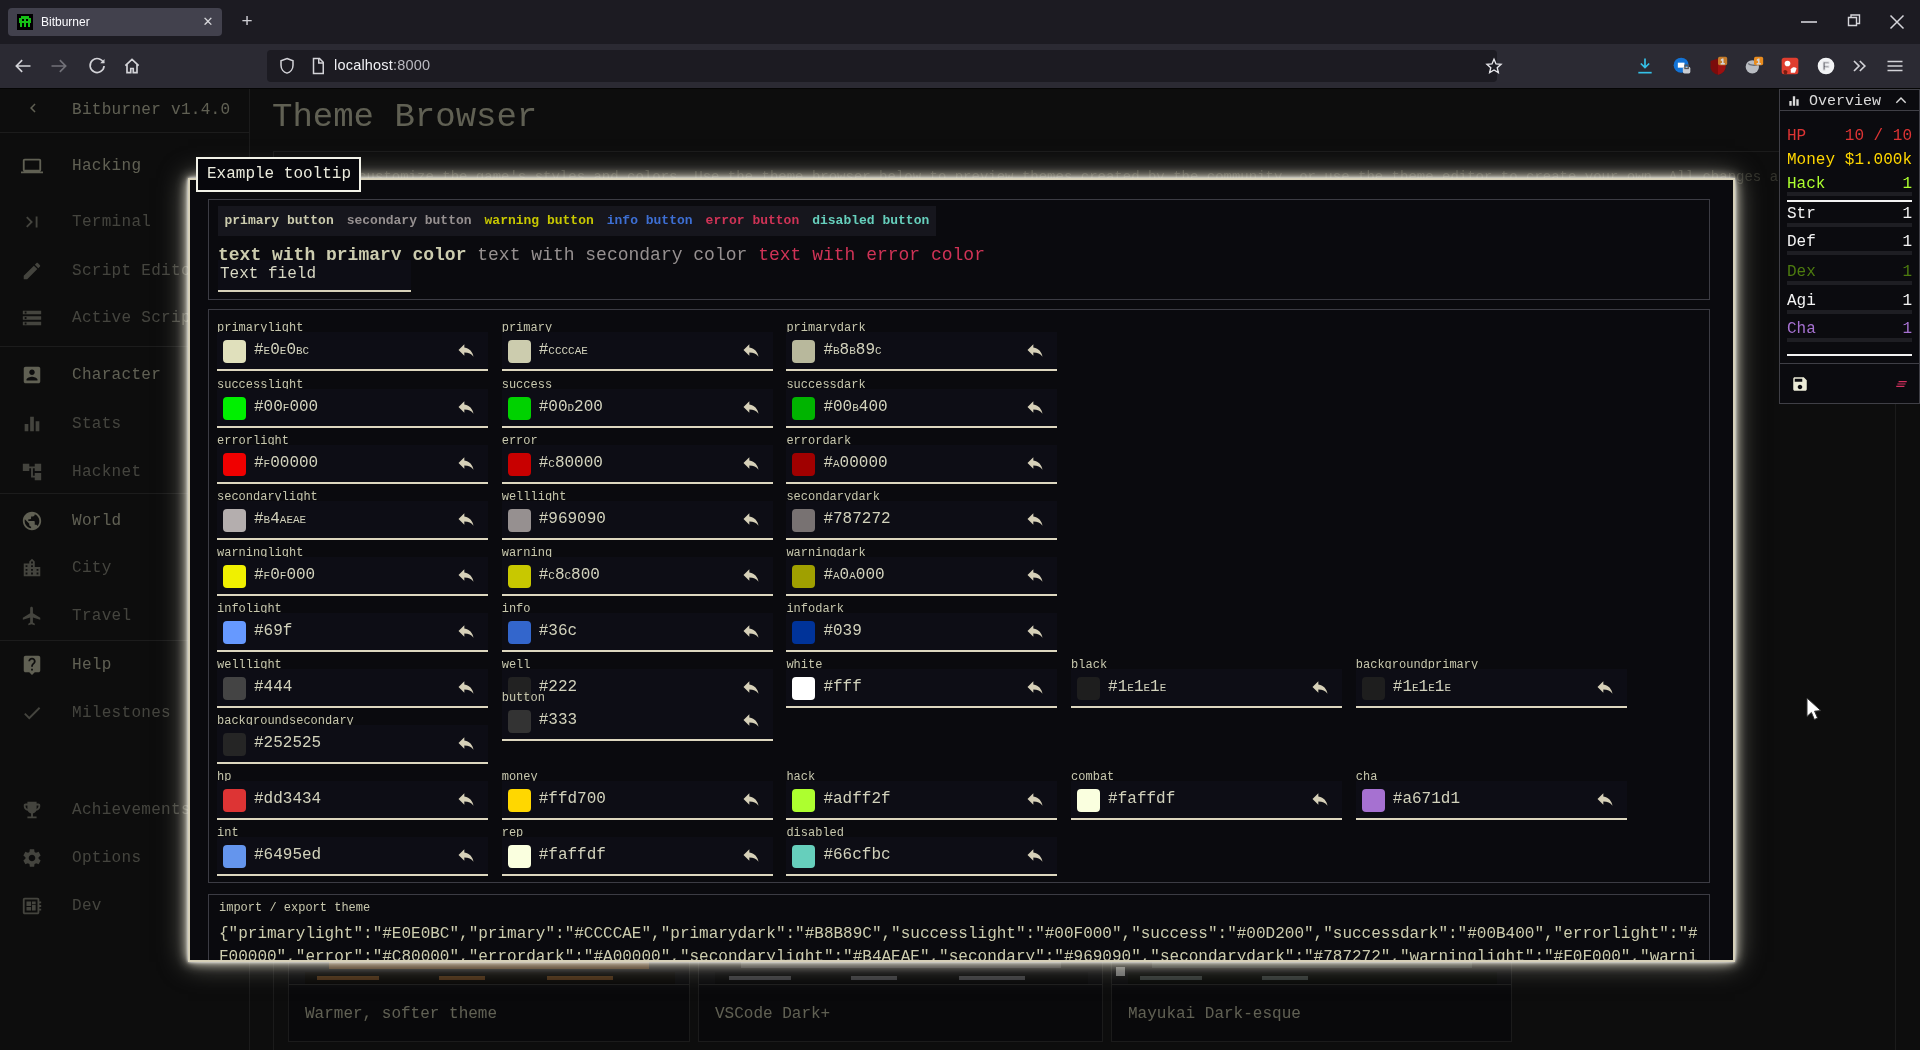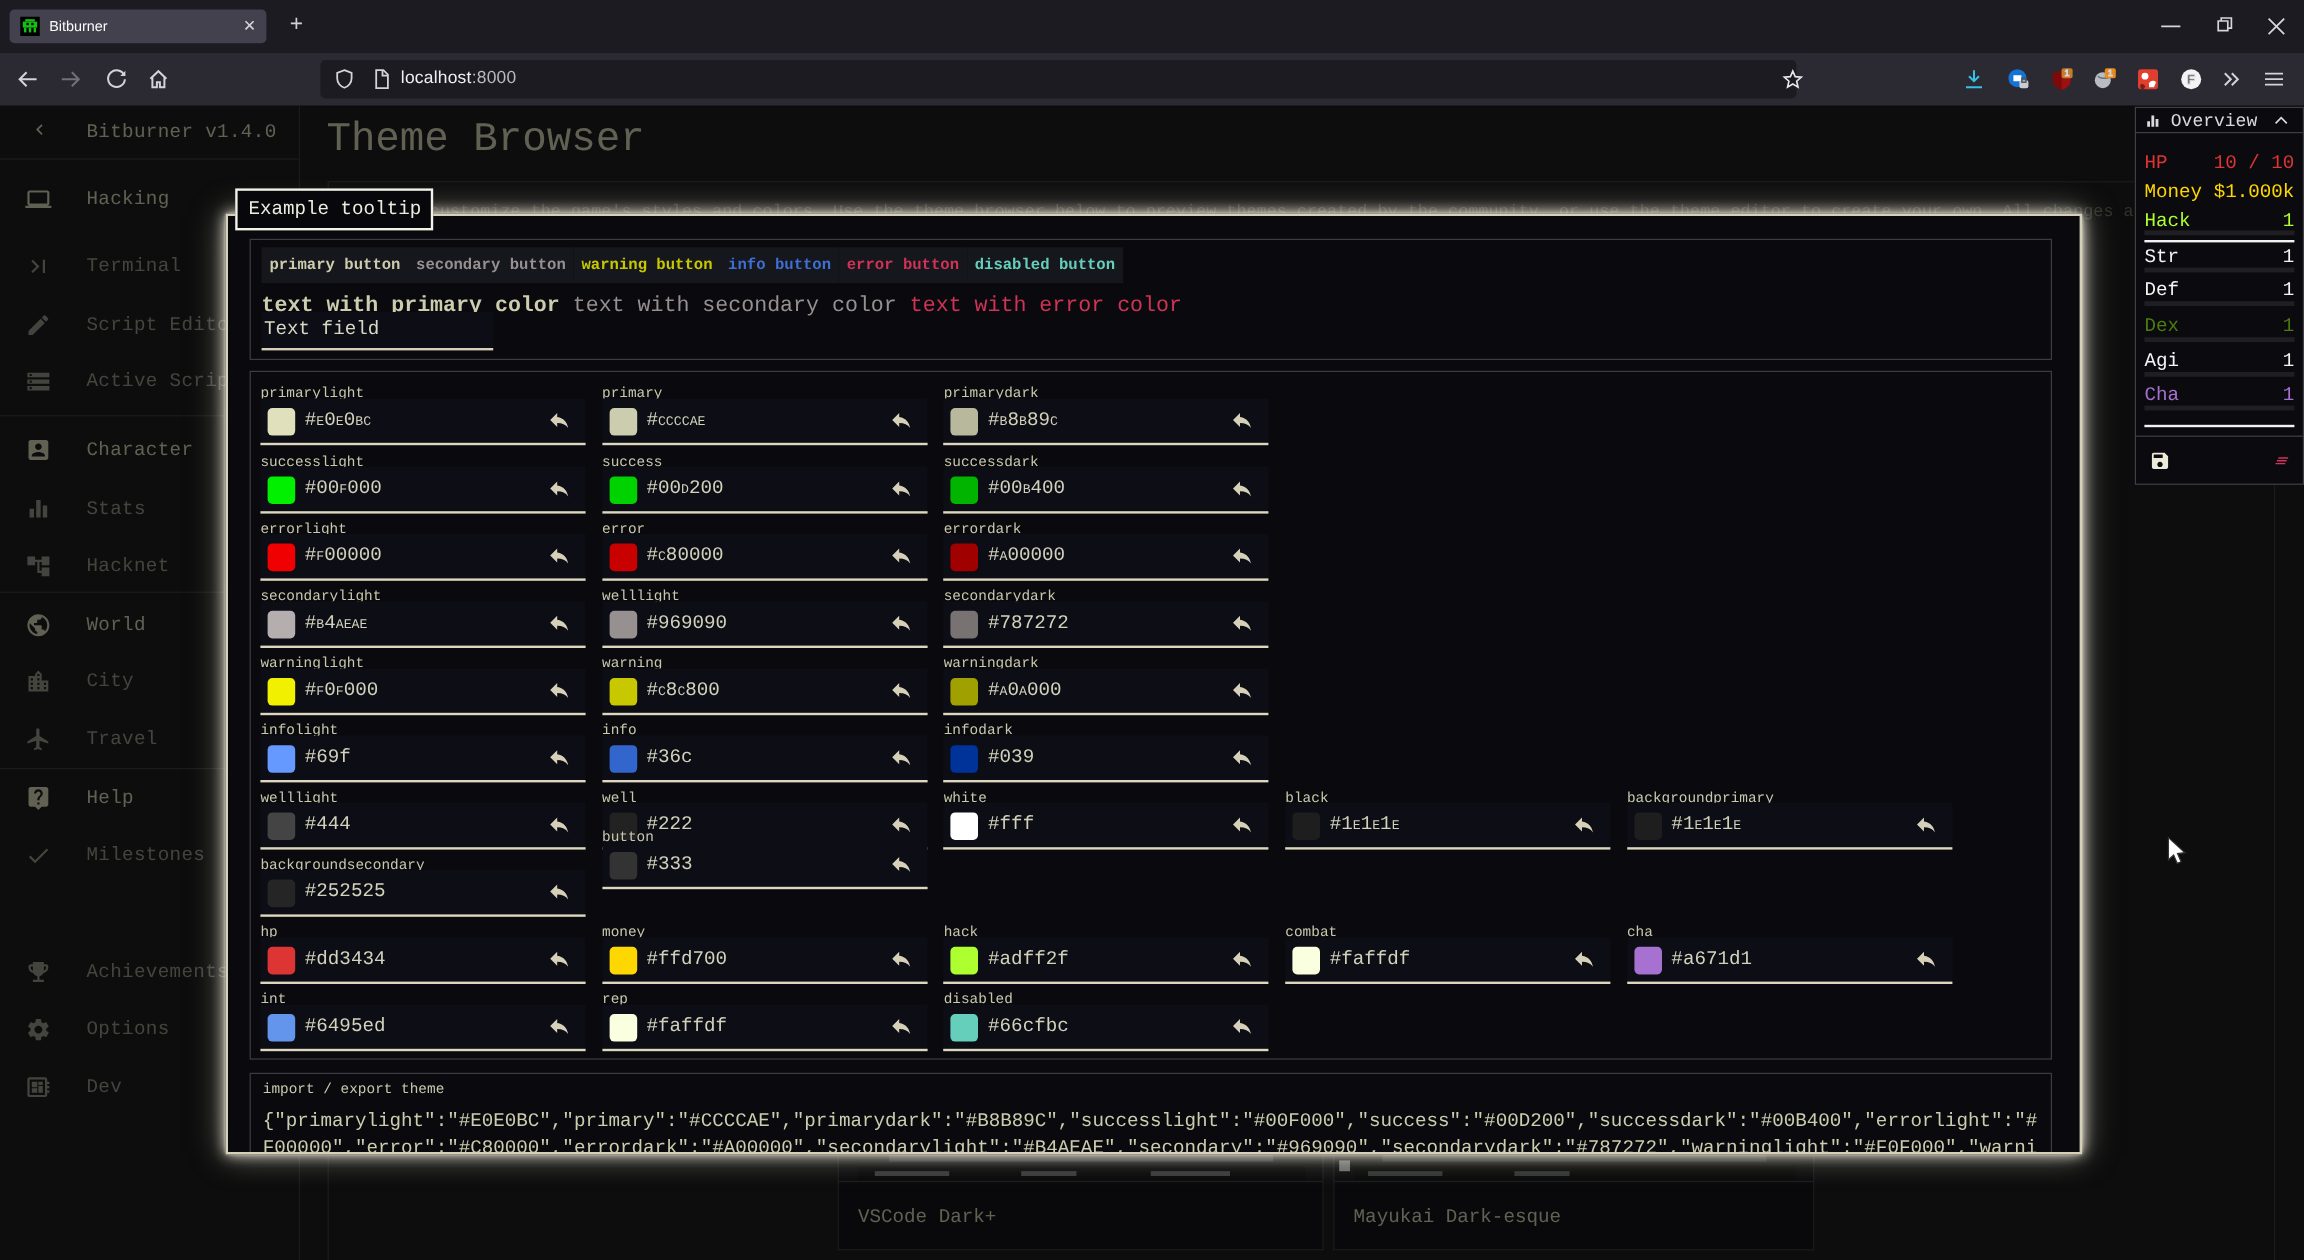--- a/index.html
+++ b/index.html
@@ -255,20 +255,29 @@
         <span class="stx">Dev</span>
       </div>
 <div class="sdiv" style="top:42.5px"></div>
 <div class="sdiv" style="top:257px"></div>
 <div class="sdiv" style="top:404px"></div>
 <div class="sdiv" style="top:551px"></div>
 </div>
     <div class="pagehead">Theme Browser</div>
 <div class="panel">
   <div class="pdesc">You can customize the game's styles and colors. Use the theme browser below to preview themes created by the community, or use the theme editor to create your own. All changes are saved automatically.</div>
+  <div class="card" style="left:14px;width:402px">
+    <div style="position:absolute;left:40px;top:44px;width:320px;height:9px;background:#7c4c20"></div>
+    <div style="position:absolute;left:16px;top:56px;width:370px;height:12px;background:#0f0d0b"></div>
+    <div style="position:absolute;left:28px;top:60px;width:62px;height:4px;background:#8a5626"></div>
+    <div style="position:absolute;left:150px;top:60px;width:46px;height:4px;background:#8a5626"></div>
+    <div style="position:absolute;left:258px;top:60px;width:66px;height:4px;background:#8a5626"></div>
+    <div class="cdiv"></div>
+        <div class="cname">Warmer, softer theme</div>
+  </div>
   <div class="card" style="left:424px;width:405px">
     <div style="position:absolute;left:42px;top:44px;width:320px;height:8px;background:#4e4e52"></div>
     <div style="position:absolute;left:16px;top:56px;width:373px;height:12px;background:#0e0e10"></div>
     <div style="position:absolute;left:30px;top:60px;width:62px;height:4px;background:#71717a"></div>
     <div style="position:absolute;left:152px;top:60px;width:46px;height:4px;background:#71717a"></div>
     <div style="position:absolute;left:260px;top:60px;width:66px;height:4px;background:#71717a"></div>
     <div class="cdiv"></div>
         <div class="cname">VSCode Dark+</div>
   </div>
   <div class="card" style="left:837px;width:401px">

